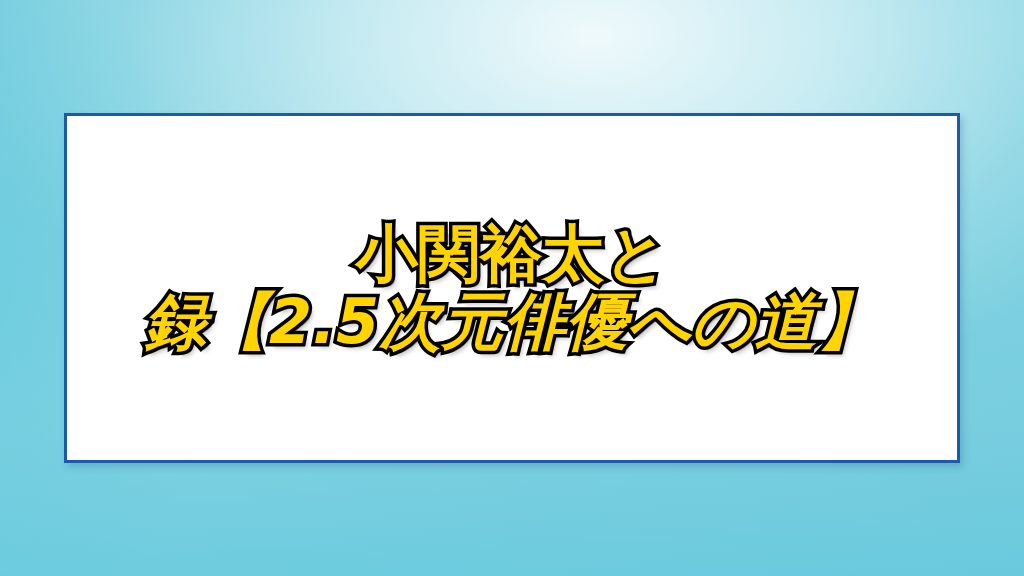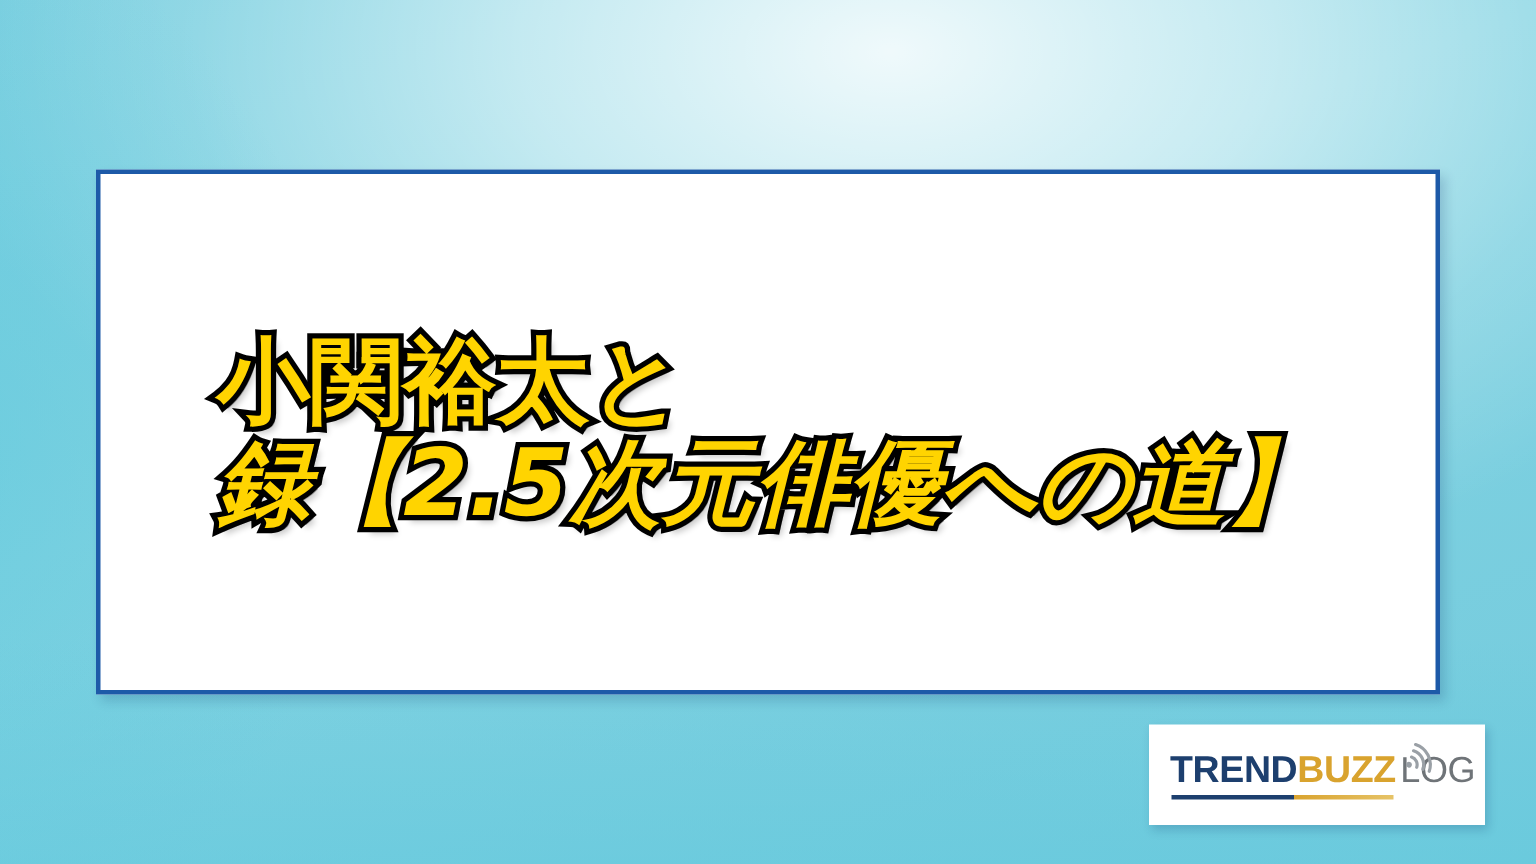--- a/index.html
+++ b/index.html
@@ -59,20 +59,21 @@
     border: 3px solid #1d5aa8;
     box-sizing: border-box;
     box-shadow: 3px 4px 7px rgba(20,60,110,0.20);
     display: flex;
     flex-direction: column;
     align-items: center;
     justify-content: center;
   }
 
   #headline {
+    text-align: center;
     line-height: 1.10;
     letter-spacing: 0.01em;
   }
 
   .headline-line {
     display: block;
     font-family: "DejaVu Sans", "Liberation Sans", sans-serif;
     font-weight: 700;
     font-size: 63px;
     color: #ffd400;
@@ -163,36 +164,14 @@
   <div id="bg-corner-l"></div>
   <div id="bg-corner-b"></div>
 
   <div id="title-card">
     <div id="headline">
       <span class="headline-line l1">小関裕太と</span>
       <span class="headline-line l3">録【2.5次元俳優への道】</span>
     </div>
   </div>
 
-  <div id="logo-card">
-    <div id="logo-inner">
-
-      <div id="logo-wordmark">
-        <span class="logo-trend">TREND</span>
-        <span class="logo-buzz">BUZZ</span>
-        <span class="logo-log">LOG</span>
-      </div>
-
-      <div id="logo-underline"></div>
-
-      <svg id="logo-signal" viewBox="0 0 28 24">
-        <g transform="rotate(18 14 20)" fill="none" stroke="#9aa0a6" stroke-linecap="round">
-          <circle cx="7" cy="20" r="1.9" fill="#9aa0a6" stroke="none"></circle>
-          <path d="M7 14.6 A5.4 5.4 0 0 1 12.4 20" stroke-width="2.1"></path>
-          <path d="M7 10.2 A9.8 9.8 0 0 1 16.8 20" stroke-width="2.1"></path>
-          <path d="M7 5.8 A14.2 14.2 0 0 1 21.2 20" stroke-width="2.1"></path>
-        </g>
-      </svg>
-
-    </div>
-  </div>
 
 </div>
 
 </body></html>

